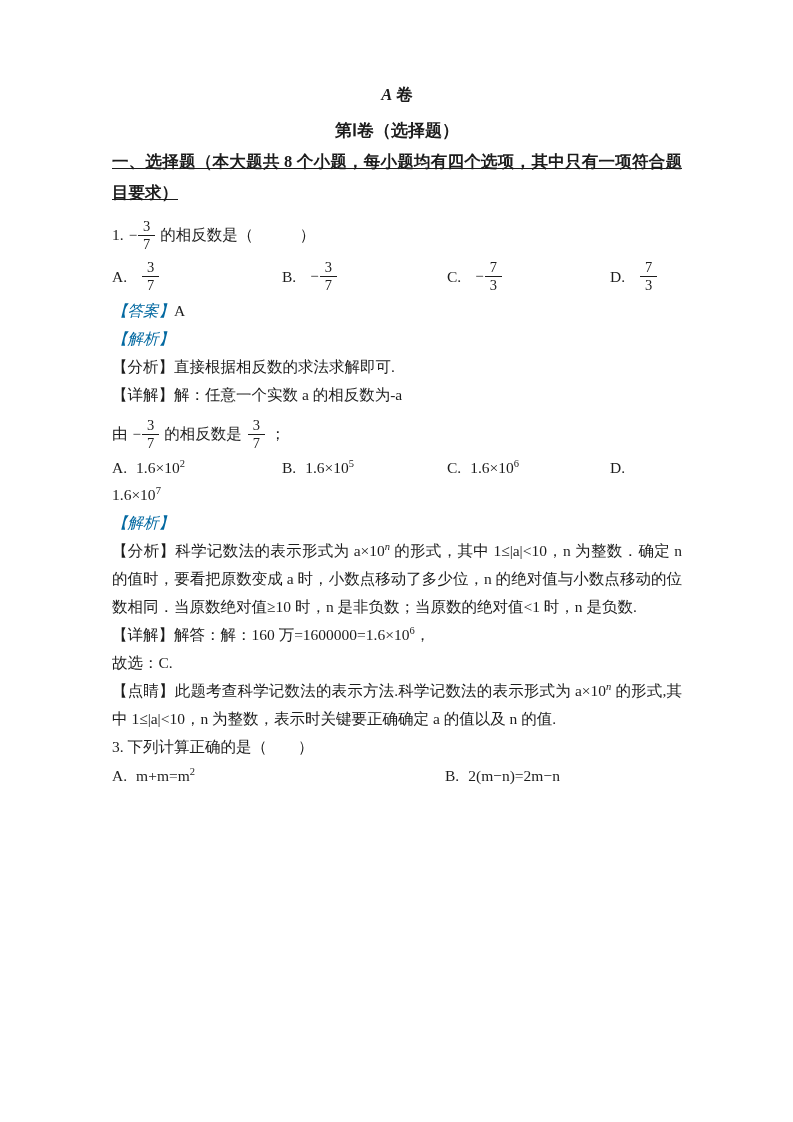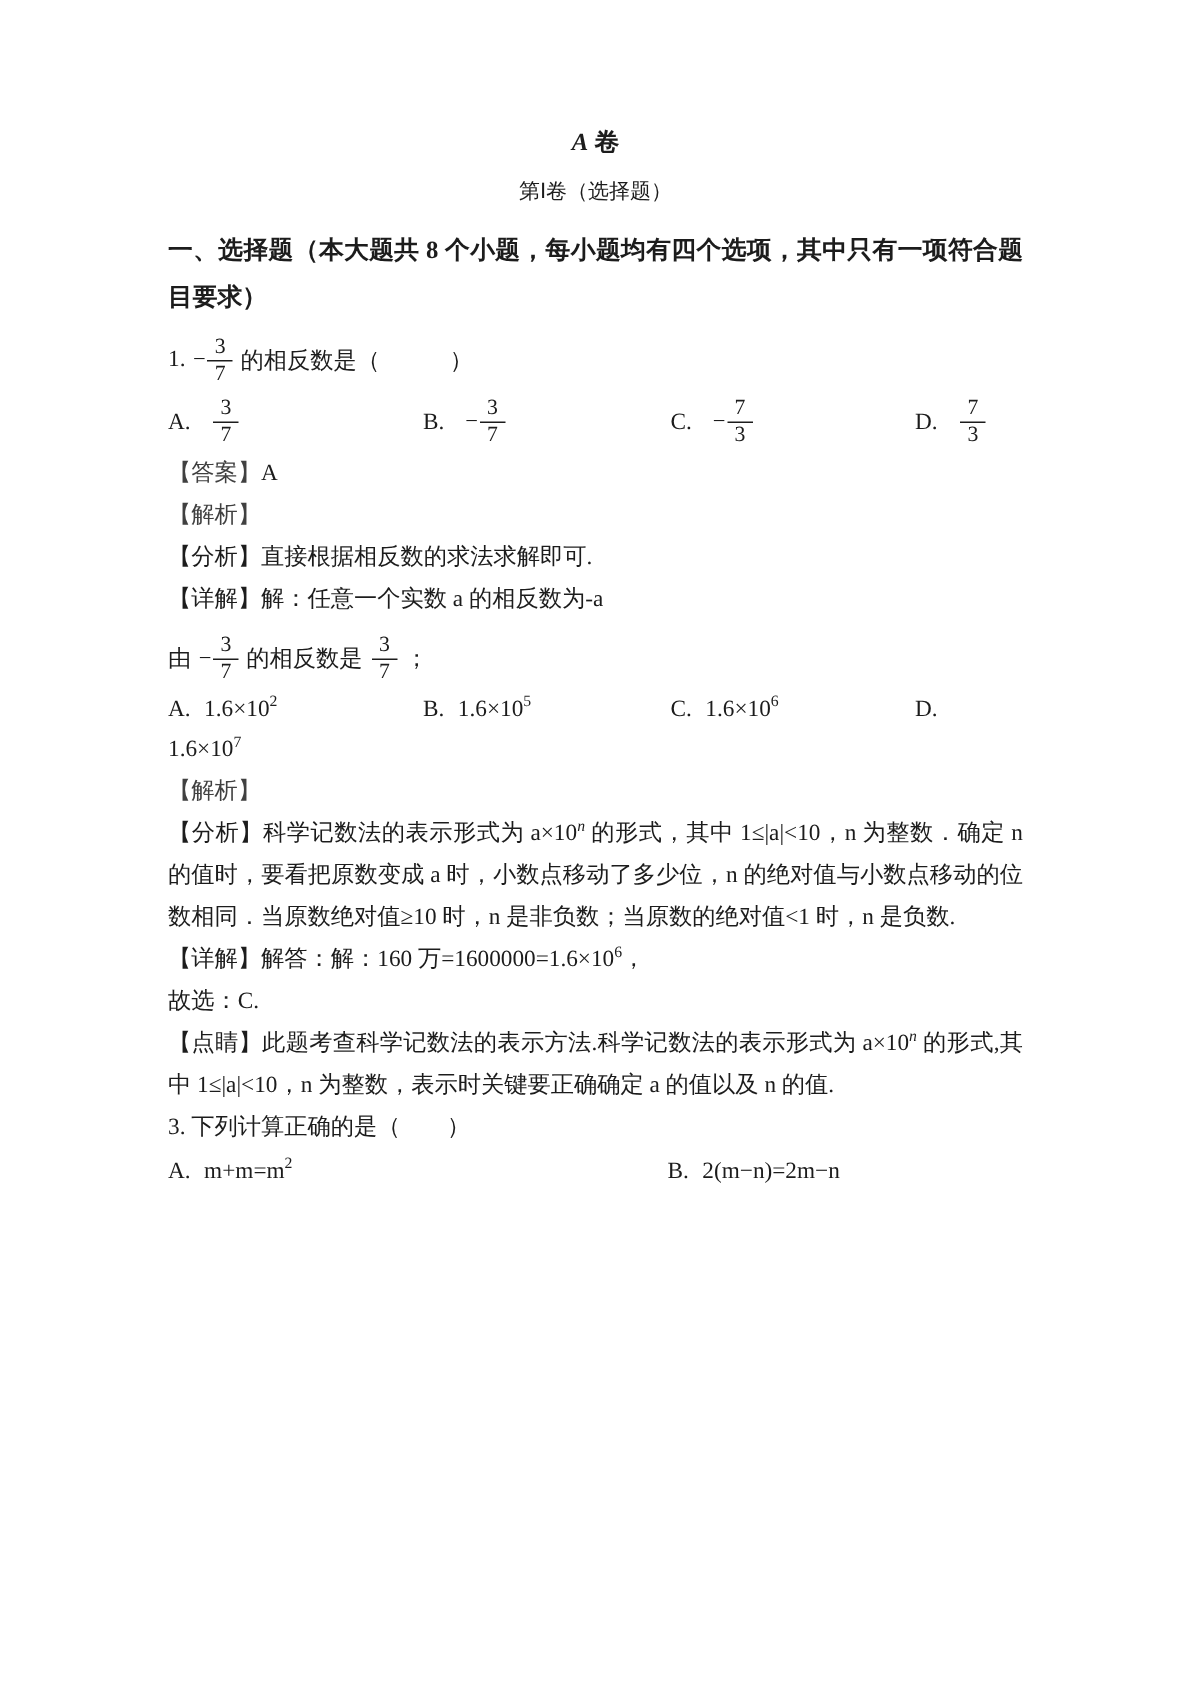--- a/index.html
+++ b/index.html
@@ -15,31 +15,31 @@
     margin:0 0 0 112px;
     padding-top:84px;
   }
   .center{text-align:center;}
   .doc-title{
     font-size:22px;font-weight:bold;letter-spacing:.5px;
     margin:0 0 16px 0;
   }
   .volume{font-size:16.5px;font-weight:bold;margin:0 0 13px 0;text-align:center;}
   .volume .lat{font-style:italic;font-family:"Liberation Serif",serif;}
-  .section-title{font-size:14px;font-weight:normal;margin:0 0 14px 0;}
+  .section-title{font-size:17px;font-weight:bold;margin:0 0 4px 0;}
   .intro{
     font-size:16.5px;font-weight:bold;line-height:31px;
-    text-align:justify;margin:0 0 4px 0;
+    text-align:justify;margin:0 0 4px 0;text-decoration:underline;
   }
   p.body{
     font-size:15.5px;line-height:28px;margin:0;
     text-align:left;
   }
   p.just{text-align:justify;}
-  .blue{color:#404040;}
+  .blue{color:#0369a1;font-style:italic;}
   .frac-row{
     display:flex;align-items:center;
     min-height:46px;
     font-size:15.5px;
     margin:2px 0;
   }
   .frac{display:inline-flex;align-items:center;margin:0 5px;
         font-family:"Liberation Serif",serif;}
   .fsign{margin-right:1px;font-size:15px;}
   .fstack{display:inline-flex;flex-direction:column;align-items:center;

